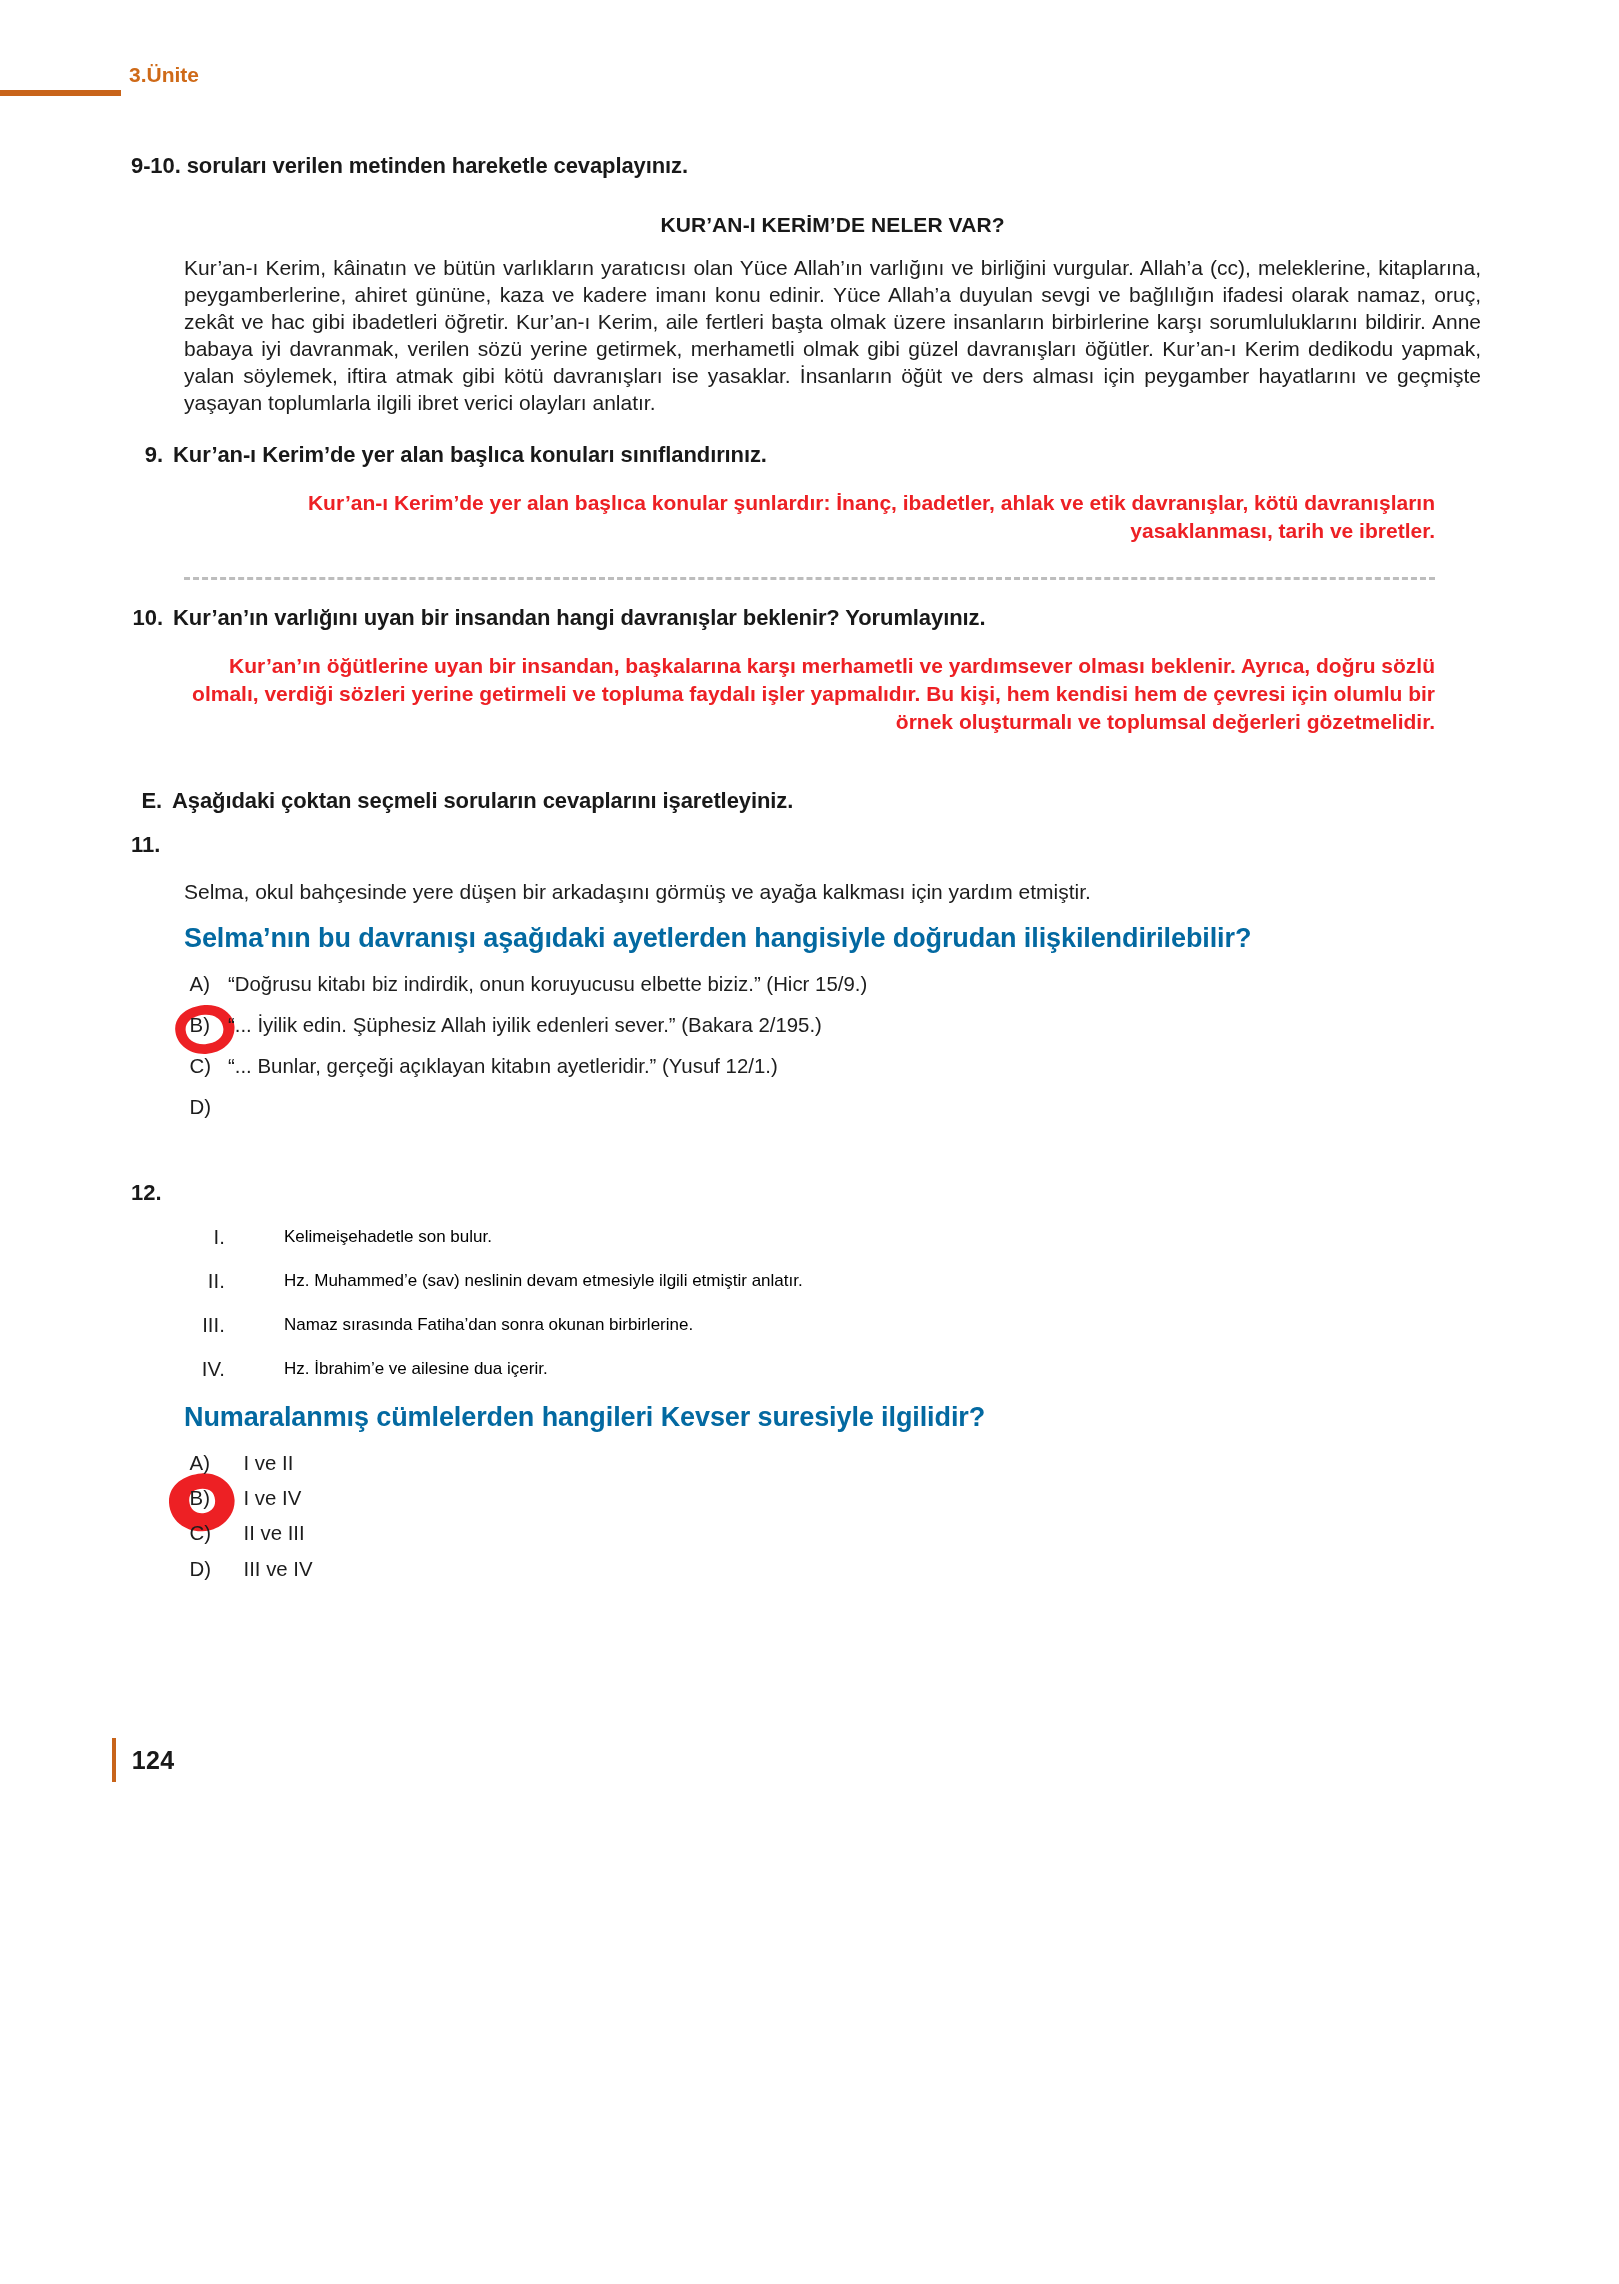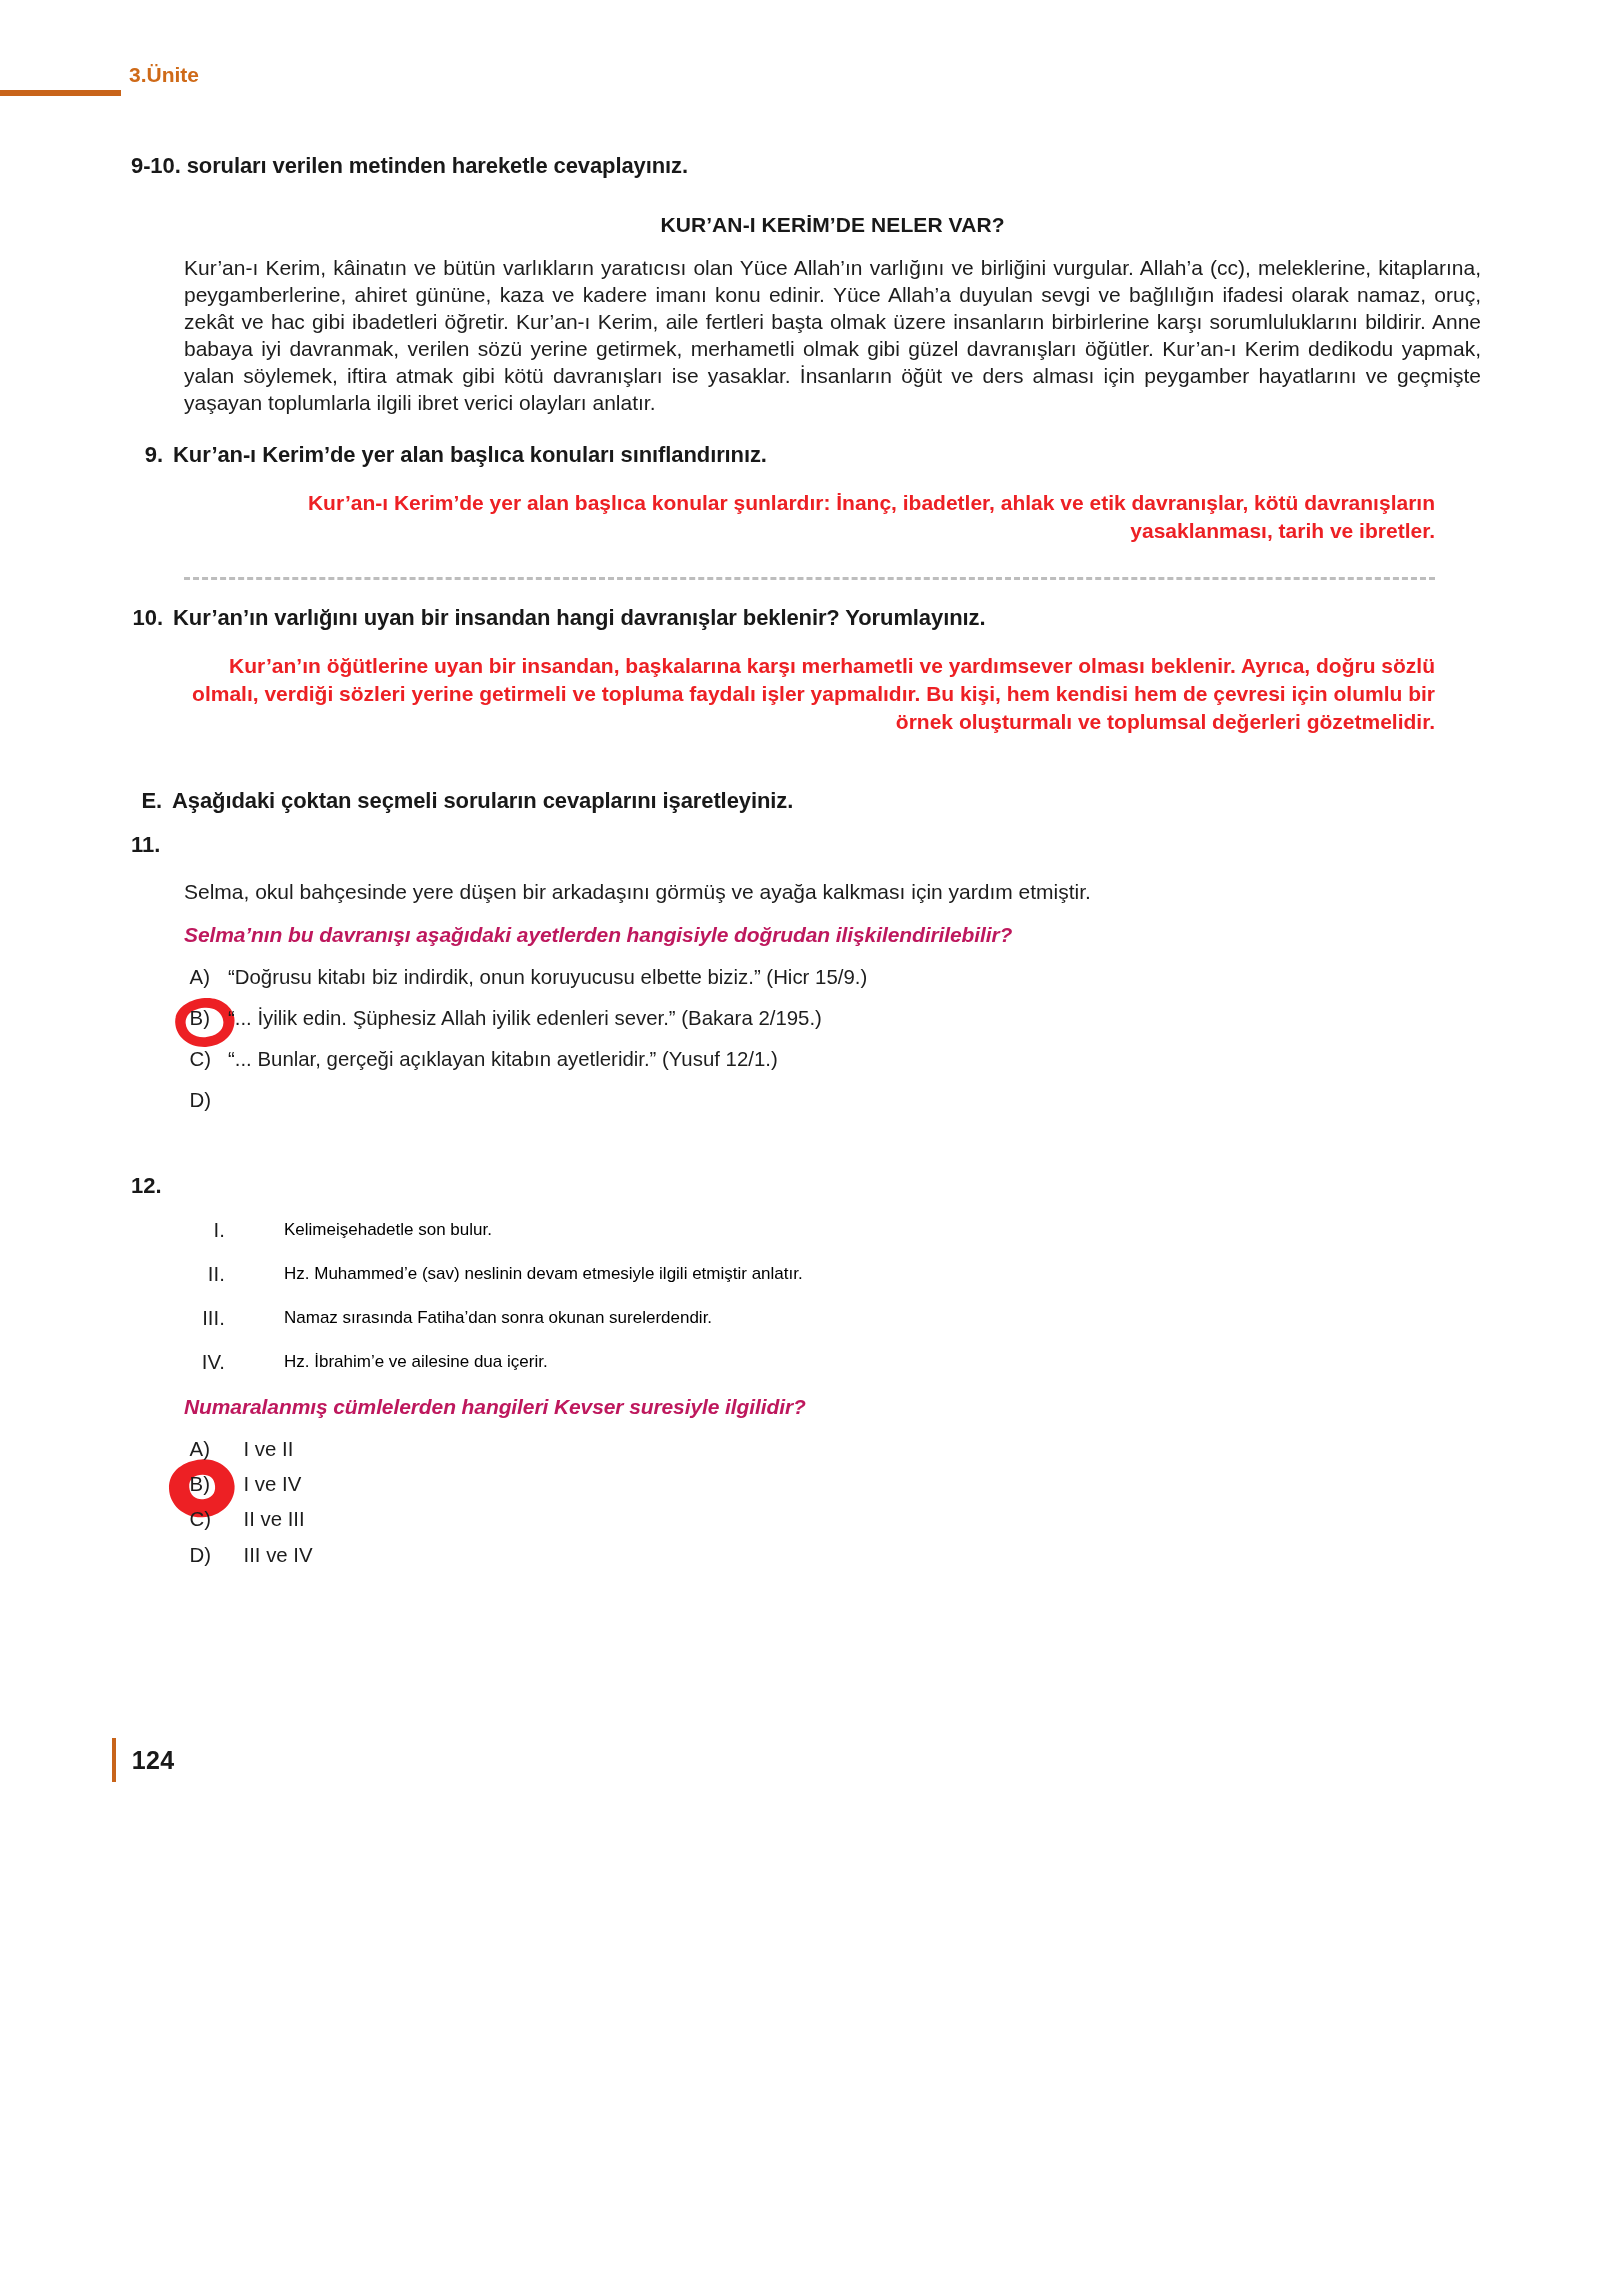--- a/index.html
+++ b/index.html
@@ -167,26 +167,25 @@
   .mcq-body {
     padding-left: 53px;
   }
   .mcq-stem {
     font-size: 21px;
     line-height: 1.30;
     color: #1d1d1d;
     margin: 0 0 18.3px 0;
   }
   .mcq-prompt {
-    font-size: 21px;
-    font-weight: 700;
-    color: #be185d;
+    font-size: 27px;
+    font-weight: 700;
+    color: #0369a1;
     margin: 0 0 18.3px 0;
     letter-spacing: -0.1px;
-    font-style: italic;
   }
   .roman-list {
     margin: 0 0 19.7px 0;
     padding: 0;
     list-style: none;
   }
   .roman-item {
     display: flex;
     align-items: flex-start;
     margin: 0 0 21px 0;
@@ -359,21 +358,21 @@
           <li class="roman-item">
             <span class="roman-label">I.</span>
             <span class="roman-text">Kelimeişehadetle son bulur.</span>
           </li>
           <li class="roman-item">
             <span class="roman-label">II.</span>
             <span class="roman-text">Hz. Muhammed’e (sav) neslinin devam etmesiyle ilgili etmiştir anlatır.</span>
           </li>
           <li class="roman-item">
             <span class="roman-label">III.</span>
-            <span class="roman-text">Namaz sırasında Fatiha’dan sonra okunan surelerdendir.</span>
+            <span class="roman-text">Namaz sırasında Fatiha’dan sonra okunan birbirlerine.</span>
           </li>
           <li class="roman-item">
             <span class="roman-label">IV.</span>
             <span class="roman-text">Hz. İbrahim’e ve ailesine dua içerir.</span>
           </li>
         </ul>
 
         <p class="mcq-prompt">Numaralanmış cümlelerden hangileri Kevser suresiyle ilgilidir?</p>
 
         <ul class="options">

